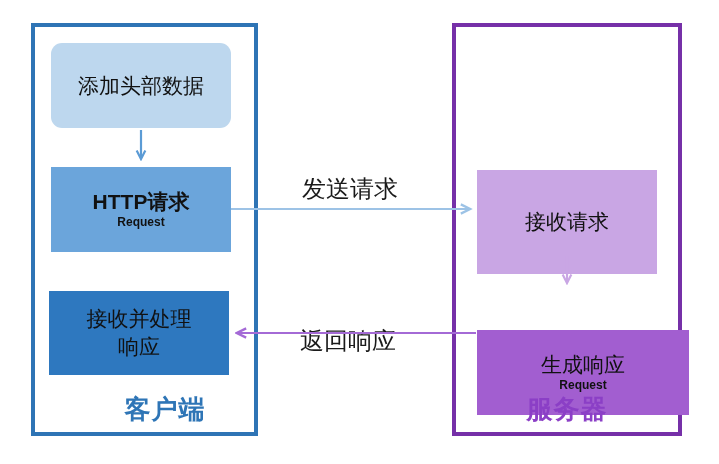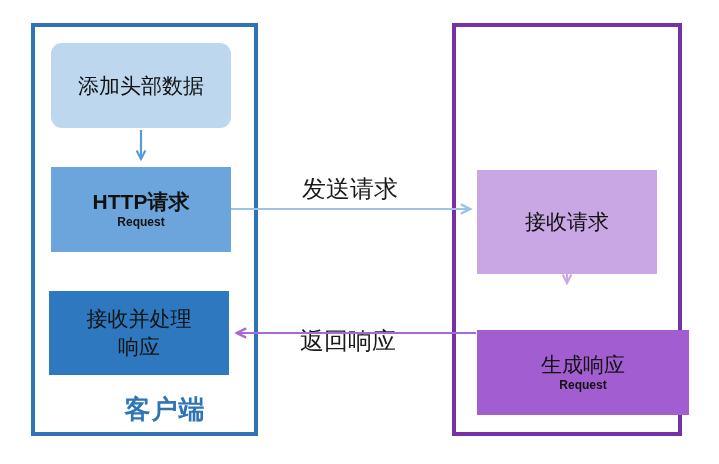--- a/index.html
+++ b/index.html
@@ -117,20 +117,21 @@
   <div class="node receive-request">
     <span>接收请求</span>
   </div>
 
   <div class="node generate-response">
     <span>生成响应</span>
     <span class="en">Request</span>
   </div>
 
   <div class="container-label client-label">客户端</div>
+  <div class="container-label server-label">服务器</div>
 
   <div class="arrow-label send-label">发送请求</div>
   <div class="arrow-label return-label">返回响应</div>
 
   <svg class="arrow-layer" viewBox="0 0 719 464" xmlns="http://www.w3.org/2000/svg">
     <defs>
       <marker id="mk-blue-mid" viewBox="0 0 12 12" refX="9" refY="6" markerWidth="13" markerHeight="13" markerUnits="userSpaceOnUse" orient="auto">
         <path d="M2,2 L10,6 L2,10" fill="none" stroke-width="2" class="m-blue-mid"></path>
       </marker>
       <marker id="mk-blue-light" viewBox="0 0 12 12" refX="9" refY="6" markerWidth="14" markerHeight="14" markerUnits="userSpaceOnUse" orient="auto">

